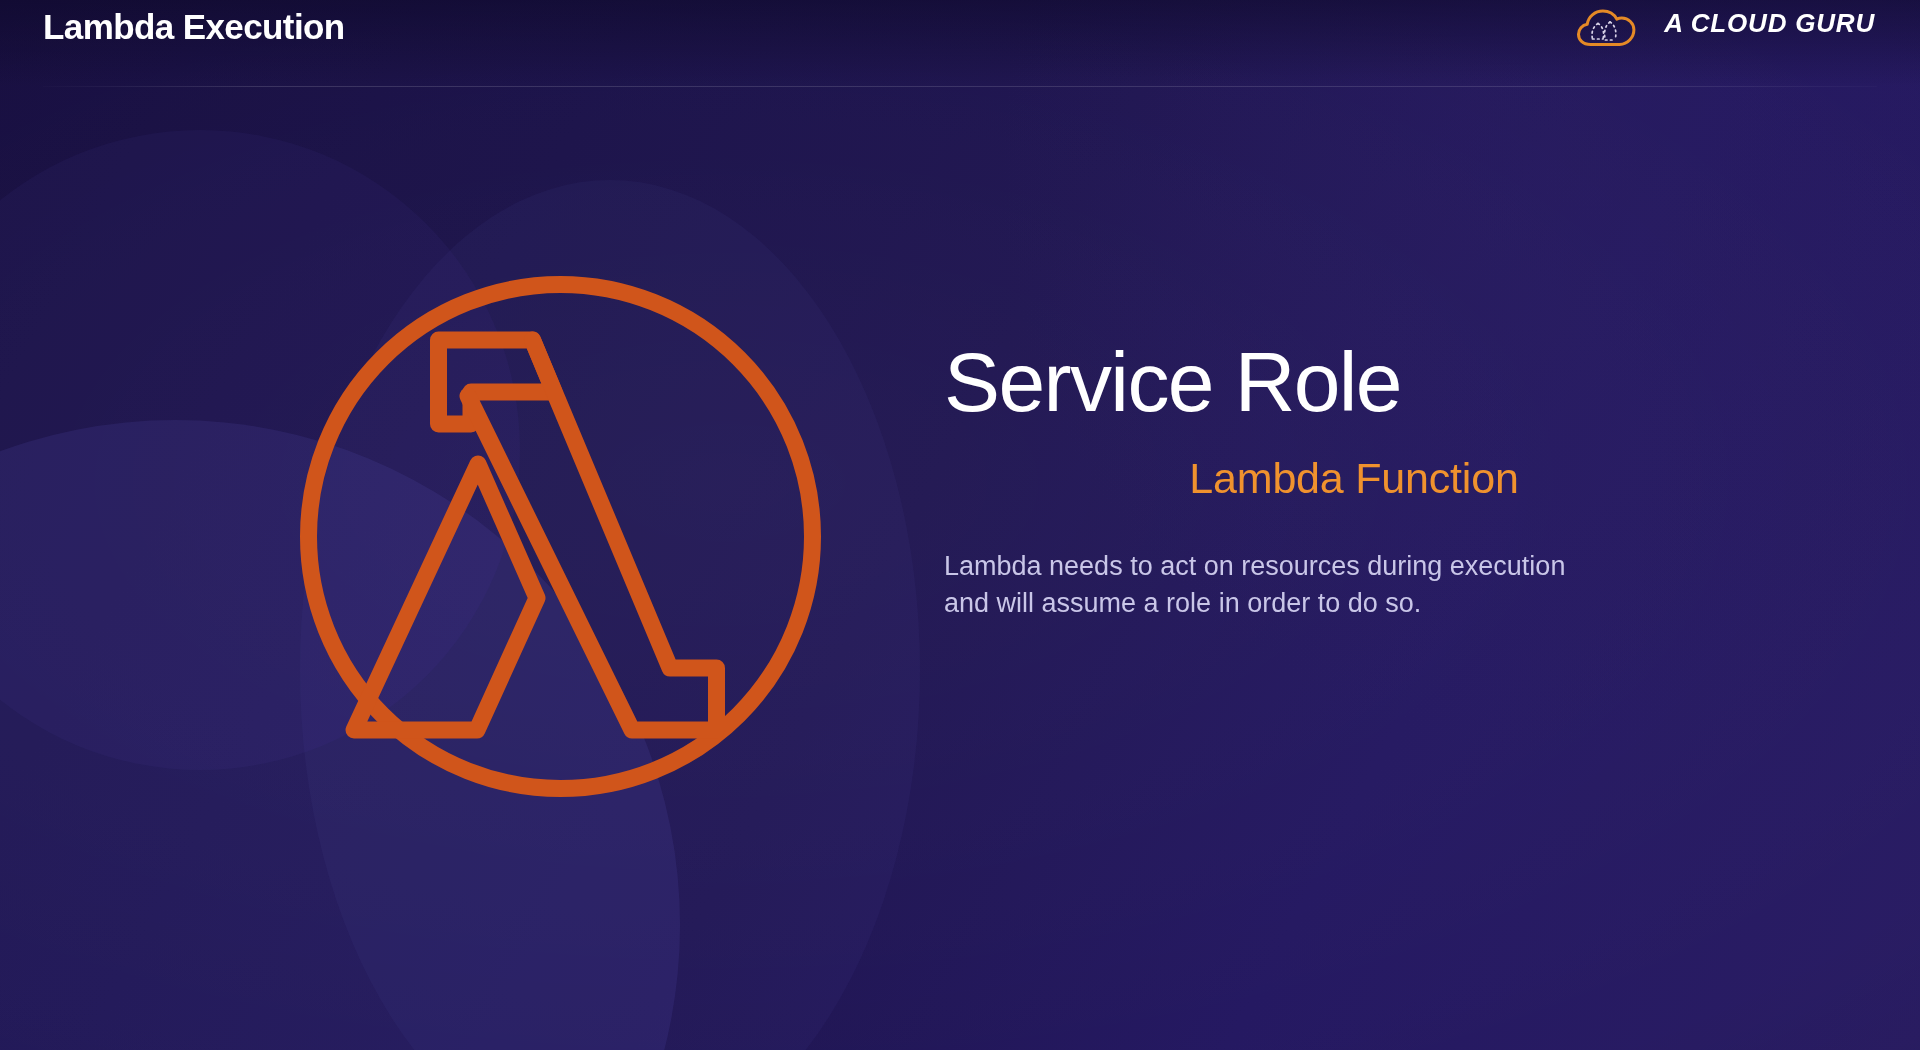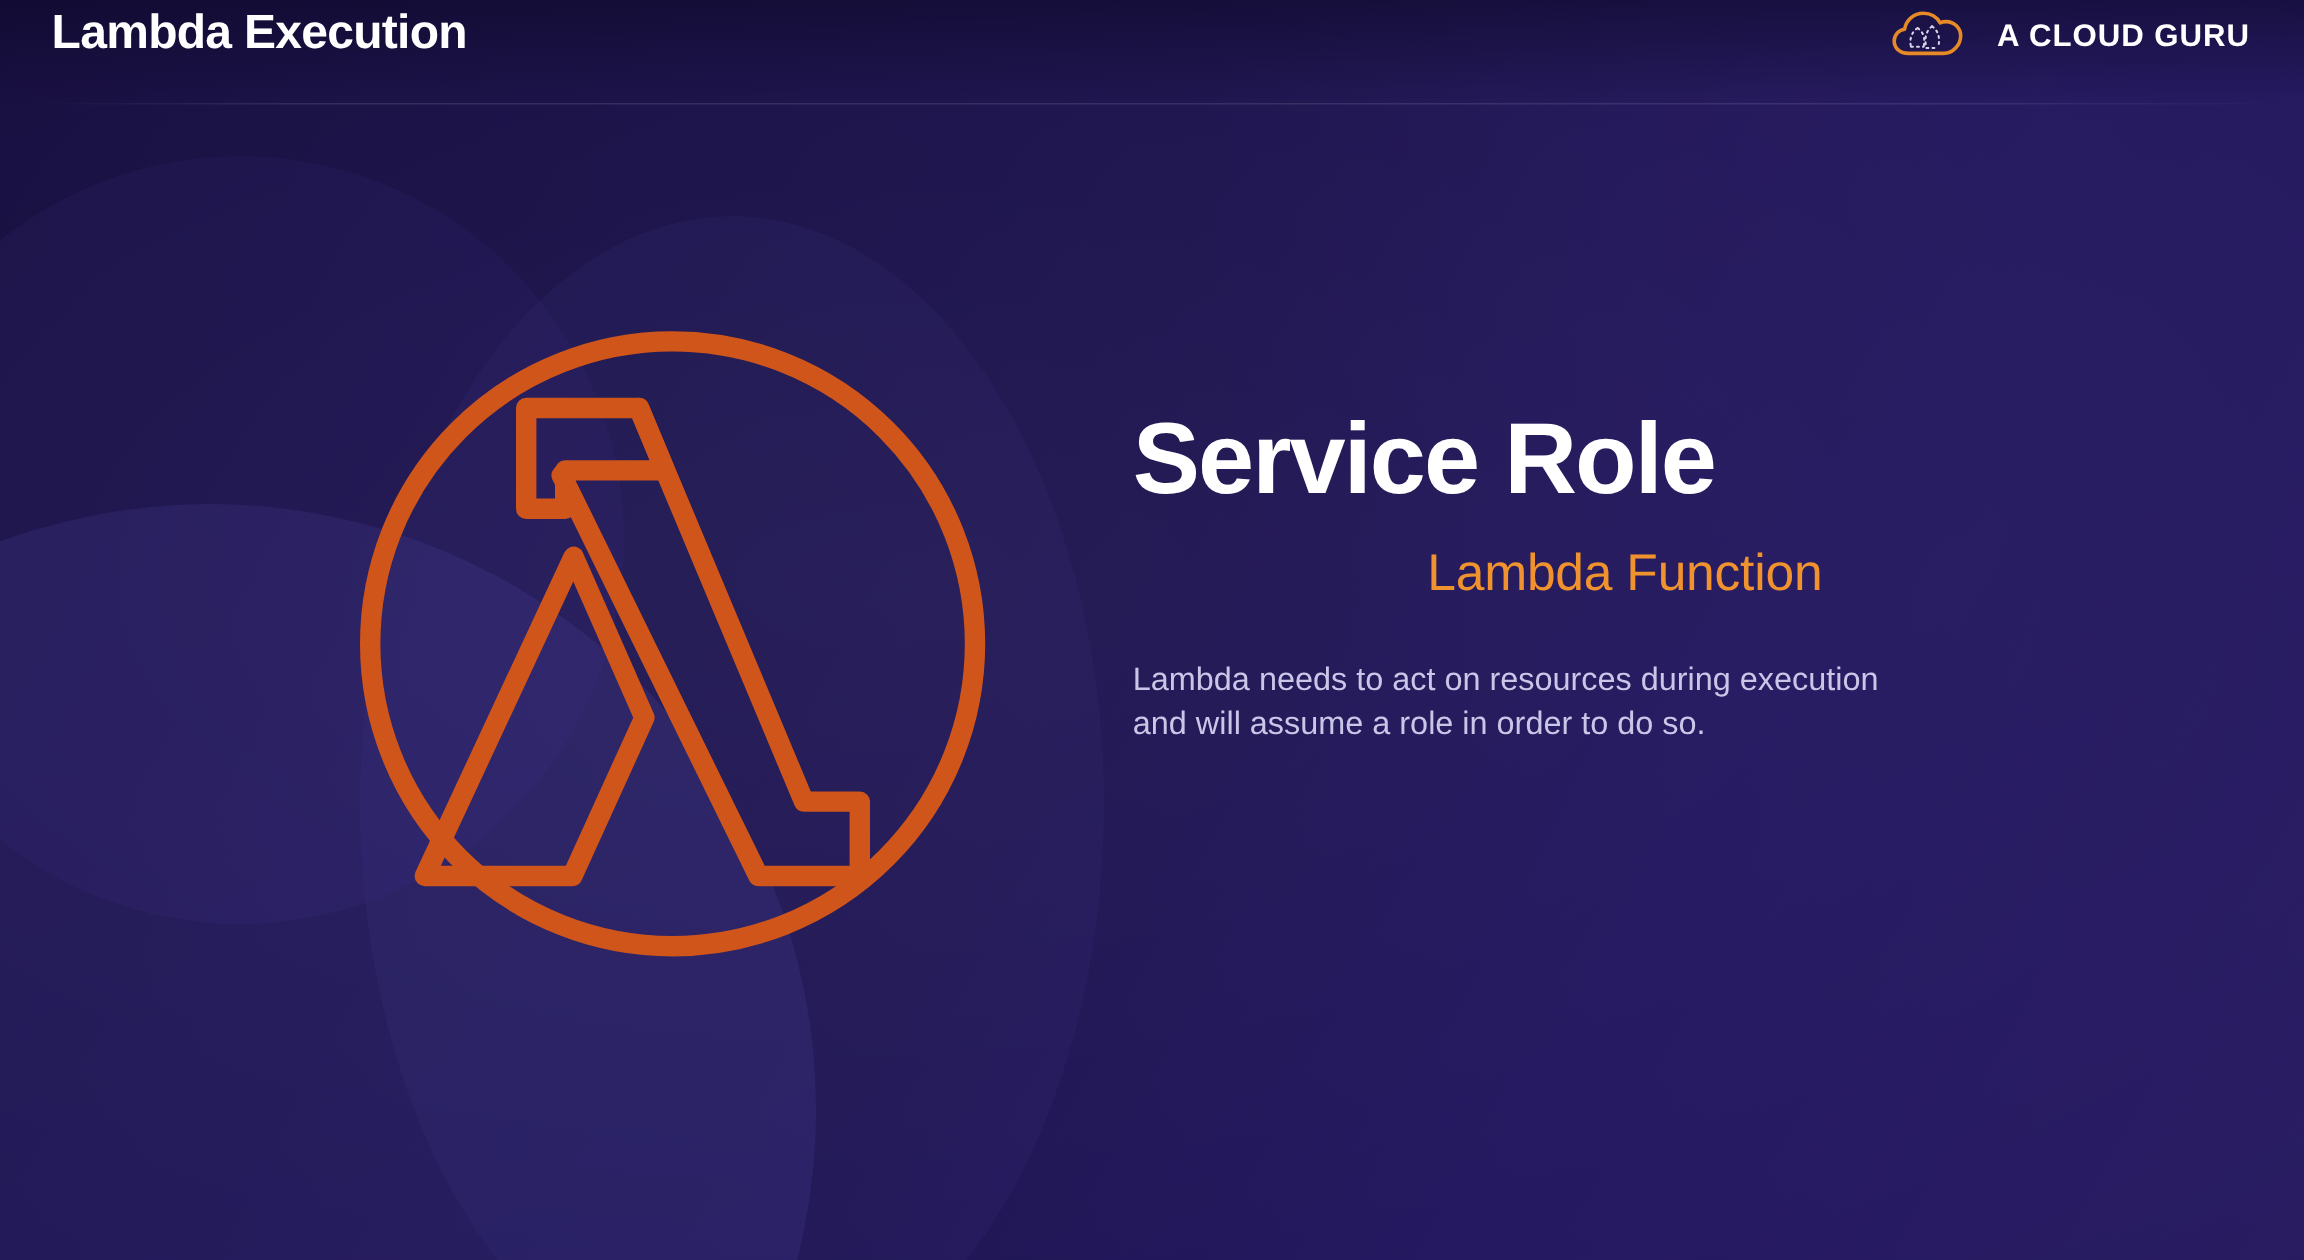--- a/index.html
+++ b/index.html
@@ -88,34 +88,34 @@
     color: #e0701f;
     font-size: 15px;
     font-weight: bold;
     letter-spacing: 0.6px;
     line-height: 18px;
     margin: 0;
     white-space: nowrap;
   }
   .lab-title {
     color: #ffffff;
-    font-size: 40px;
+    font-size: 35px;
     font-weight: bold;
     letter-spacing: -0.6px;
     line-height: 42px;
     margin: 2px 0 0 0;
     white-space: nowrap;
   }
   .brand {
     position: absolute;
     right: 45px;
     top: 8px;
     display: flex;
-    align-items: center;
     gap: 26px;
+    font-style: italic;
   }
   .brand-mark { width: 62px; height: 42px; display: block; }
   .brand-name {
     color: #ffffff;
     font-size: 26px;
     font-weight: bold;
     letter-spacing: 0.8px;
     white-space: nowrap;
   }
   .header-rule {
@@ -150,21 +150,21 @@
 
   .copy {
     position: absolute;
     left: 944px;
     top: 247px;          
     width: 820px;
   }
   .copy-title {
     color: #ffffff;
     font-size: 84px;
-    font-weight: bold;
+    font-weight: normal;
     letter-spacing: -1.6px;
     line-height: 96px;
     margin: 0;
     white-space: nowrap;
   }
   .copy-subtitle {
     color: #f0922e;
     font-size: 43px;
     font-weight: normal;
     letter-spacing: -0.2px;

